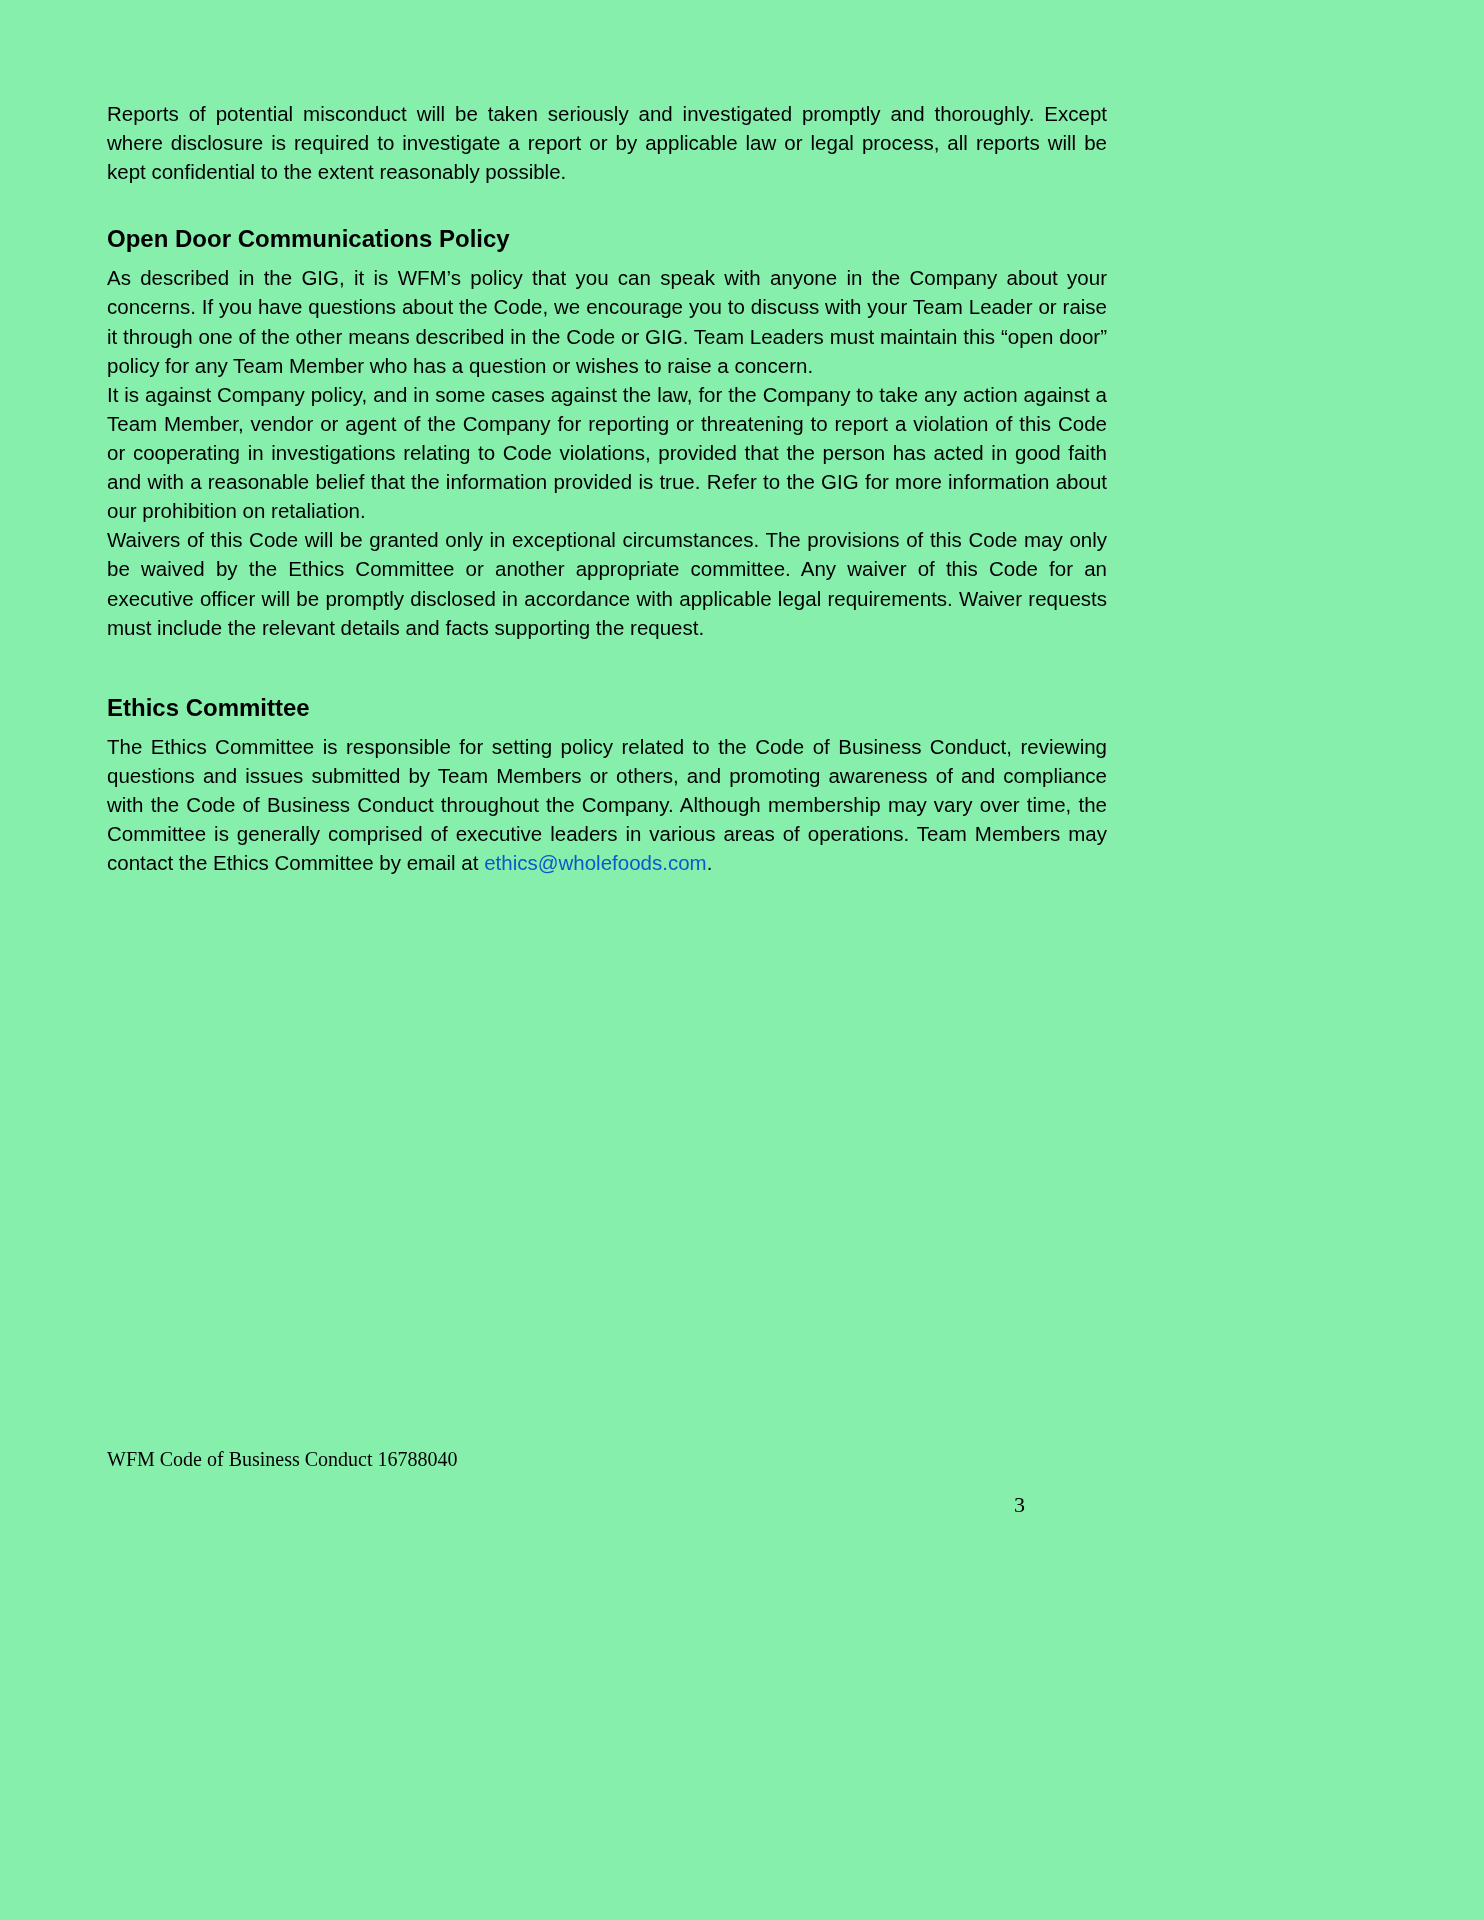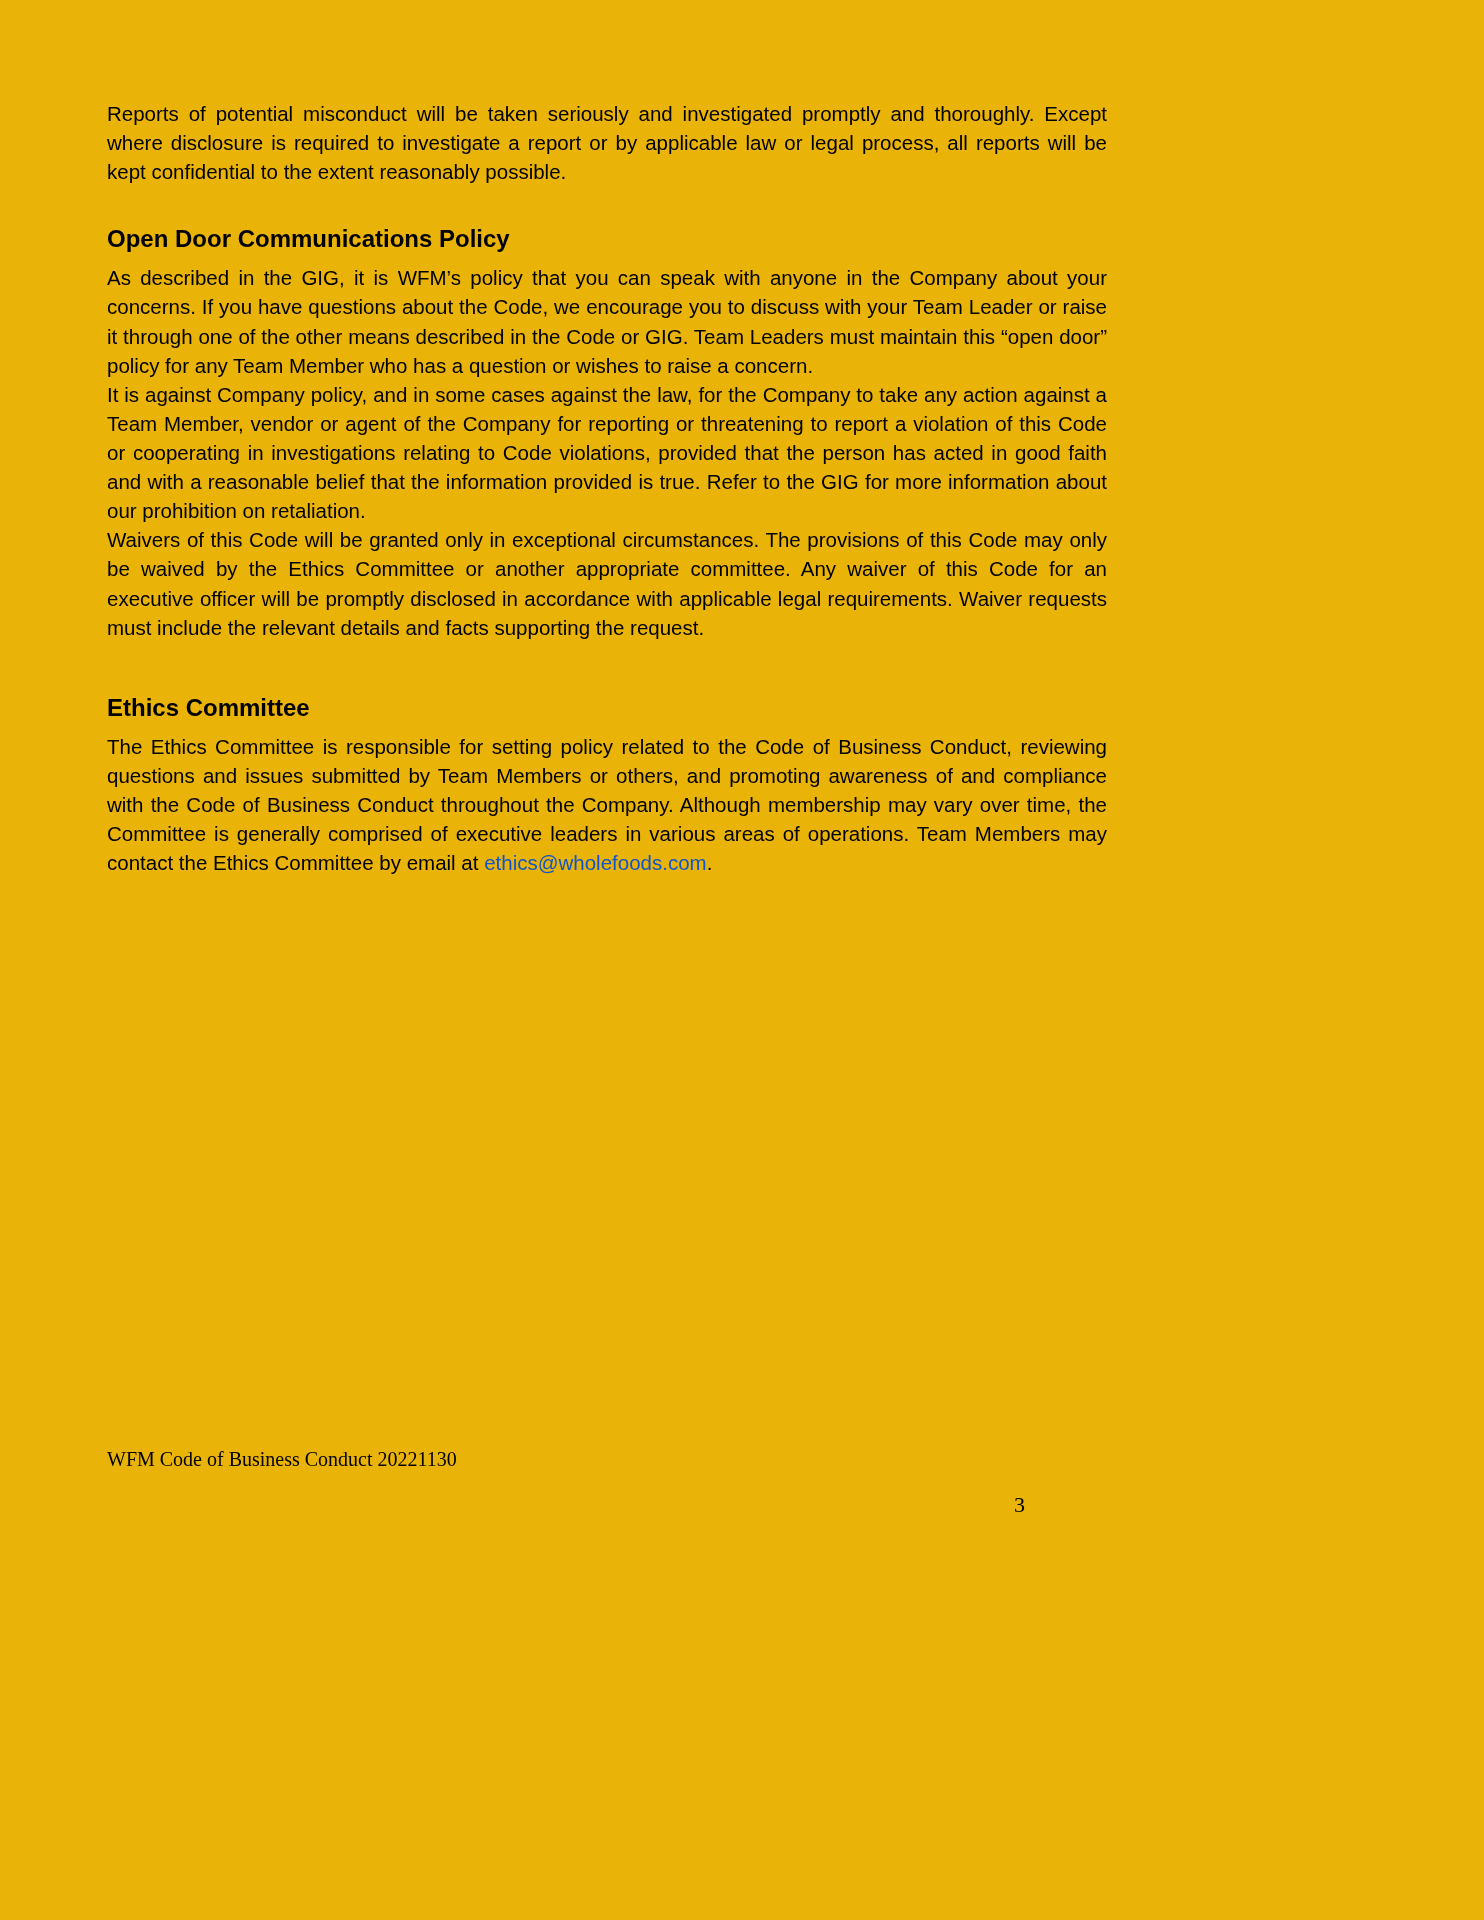--- a/index.html
+++ b/index.html
@@ -1,21 +1,21 @@
 <!DOCTYPE html>
 <html><head>
 <meta charset="utf-8">
 <style>
   * { margin: 0; padding: 0; box-sizing: border-box; }
   html, body { background: #ffffff; }
   .page {
     position: relative;
     width: 1484px;
     height: 1920px;
-    background: #eab308;
+    background: #86efac;
     font-family: "Liberation Sans", sans-serif;
     color: #000000;
     overflow: hidden;
   }
   .content {
     position: absolute;
     left: 107px;
     top: 99px;
     width: 1000px;
   }
@@ -79,16 +79,16 @@
       <p class="body-text">Waivers of this Code will be granted only in exceptional circumstances. The provisions of this Code may only be waived by the Ethics Committee or another appropriate committee. Any waiver of this Code for an executive officer will be promptly disclosed in accordance with applicable legal requirements.  Waiver requests must include the relevant details and facts supporting the request.</p>
     </section>
 
     <section class="section-ethics">
       <h2 class="heading">Ethics Committee</h2>
       <p class="body-text"><span>The Ethics Committee is responsible for setting policy related to the Code of Business Conduct, reviewing questions and issues submitted by Team Members or others, and promoting awareness of and compliance with  the Code of Business Conduct throughout the Company. Although membership may vary over time, the Committee is generally comprised of executive leaders in various areas of operations. Team Members may contact the Ethics Committee by email at </span><a href="#" class="email-link">ethics@wholefoods.com</a><span>.</span></p>
     </section>
 
   </div>
 
-  <div class="footer-left">WFM Code of Business Conduct 20221130</div>
+  <div class="footer-left">WFM Code of Business Conduct 16788040</div>
 
   <div class="footer-page-number">3</div>
 </div>
 
 </body></html>

